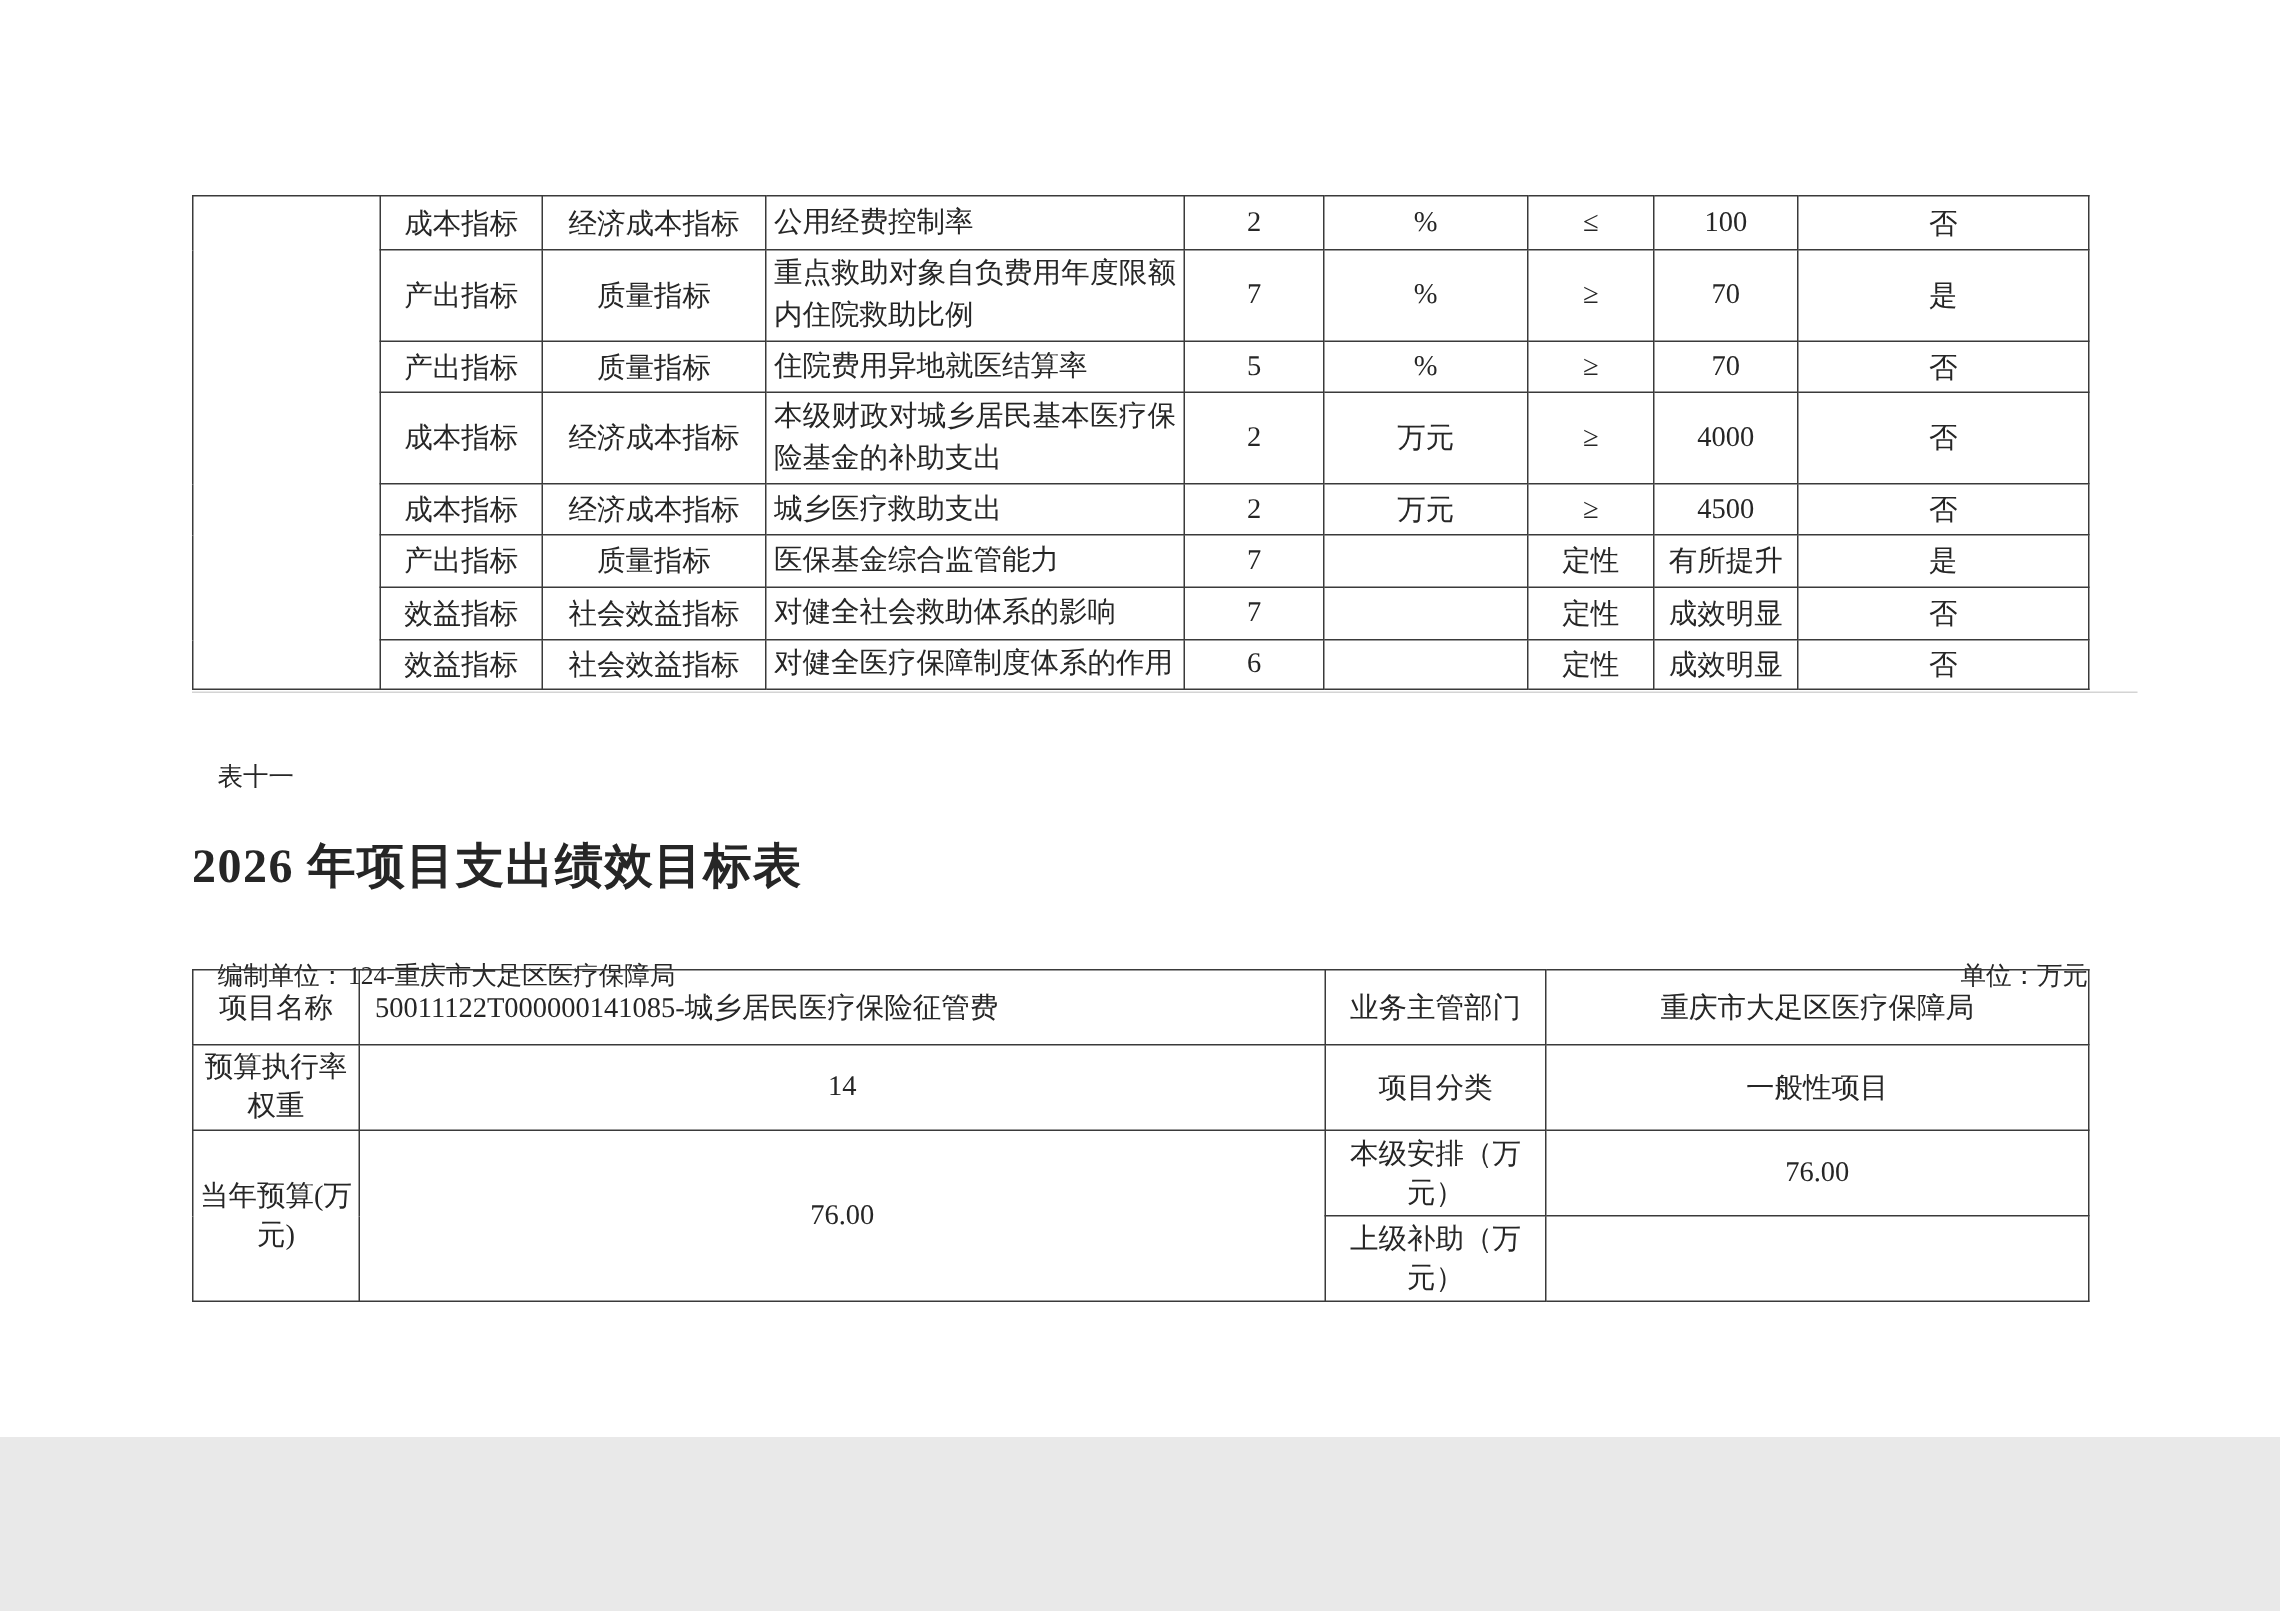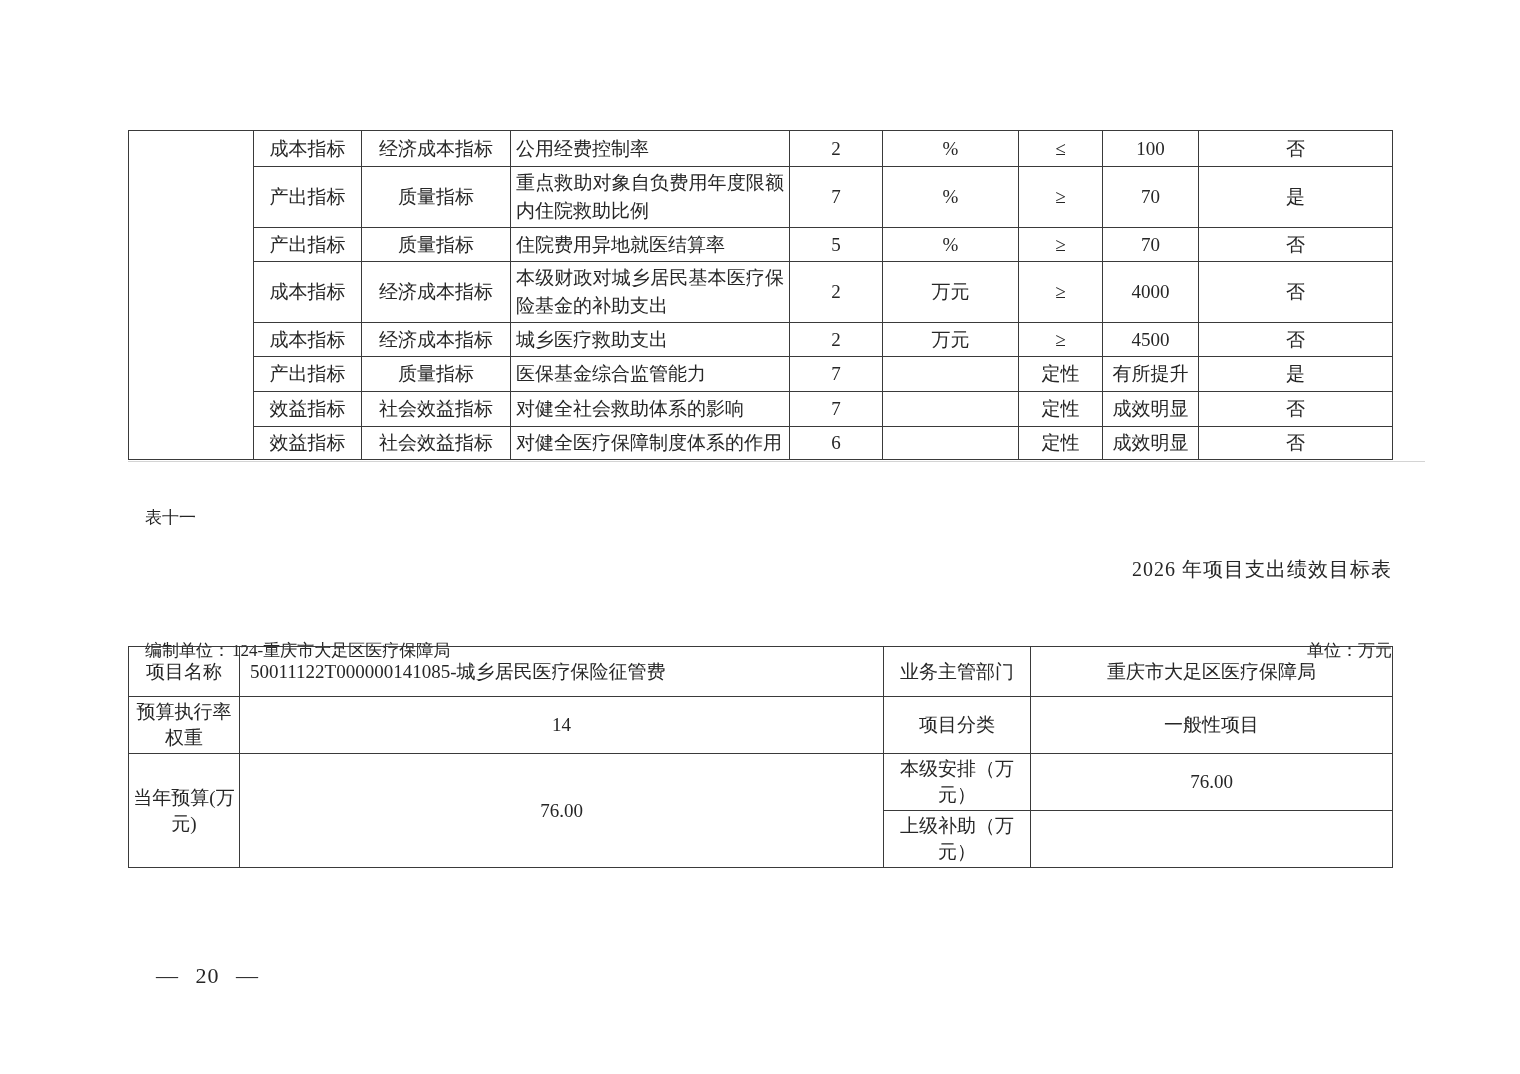--- a/index.html
+++ b/index.html
@@ -1,21 +1,21 @@
 <!DOCTYPE html>
 <html><head>
 <meta charset="utf-8">
 <style>
   * { margin: 0; padding: 0; box-sizing: border-box; }
   html, body { background: #e9e9e9; }
   body { font-family: "Liberation Serif", "DejaVu Serif", serif; }
   .page {
     position: relative;
     width: 1520px;
-    height: 1074px;
+    height: 958px;
     background: #ffffff;
     color: #262626;
     overflow: hidden;
   }
   table {
     border-collapse: collapse;
     table-layout: fixed;
     position: absolute;
   }
   td {
@@ -47,23 +47,23 @@
   tr.h50 { height: 50px; }
   tr.h56 { height: 56px; margin-left: 36px; }
   tr.h48 { height: 48px; }
   
   .table-label {
     position: absolute; left: 145px; top: 506px;
     font-size: 17px;
   }
   .doc-title {
     position: absolute; left: 128px; top: 556px; width: 1264px;
-    text-align: right;
-    font-size: 20px;
-    font-weight: normal;
+    text-align: left;
+    font-size: 32px;
+    font-weight: bold;
     letter-spacing: 1px;
   }
   .meta-line { position: absolute; left: 128px; top: 639px; width: 1264px; height: 22px; font-size: 17px; }
   .meta-prepared-label { position: absolute; left: 17px; top: 0; }
   .meta-prepared-value { position: absolute; left: 104px; top: 0; }
   .meta-unit { position: absolute; right: 0; top: 0; }
   .continuation-line {
     position: absolute; left: 128px; top: 461px; width: 1297px; height: 0;
     border-top: 1px solid #d4d4d4;
   }

